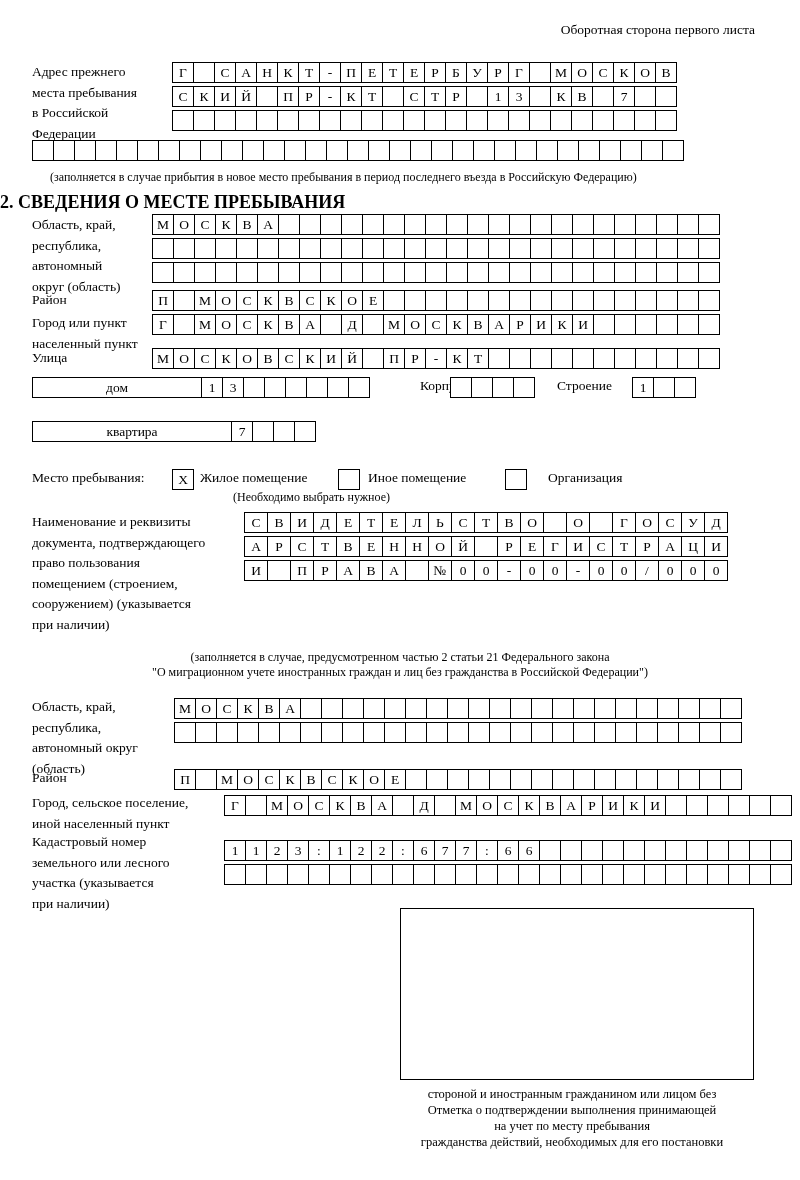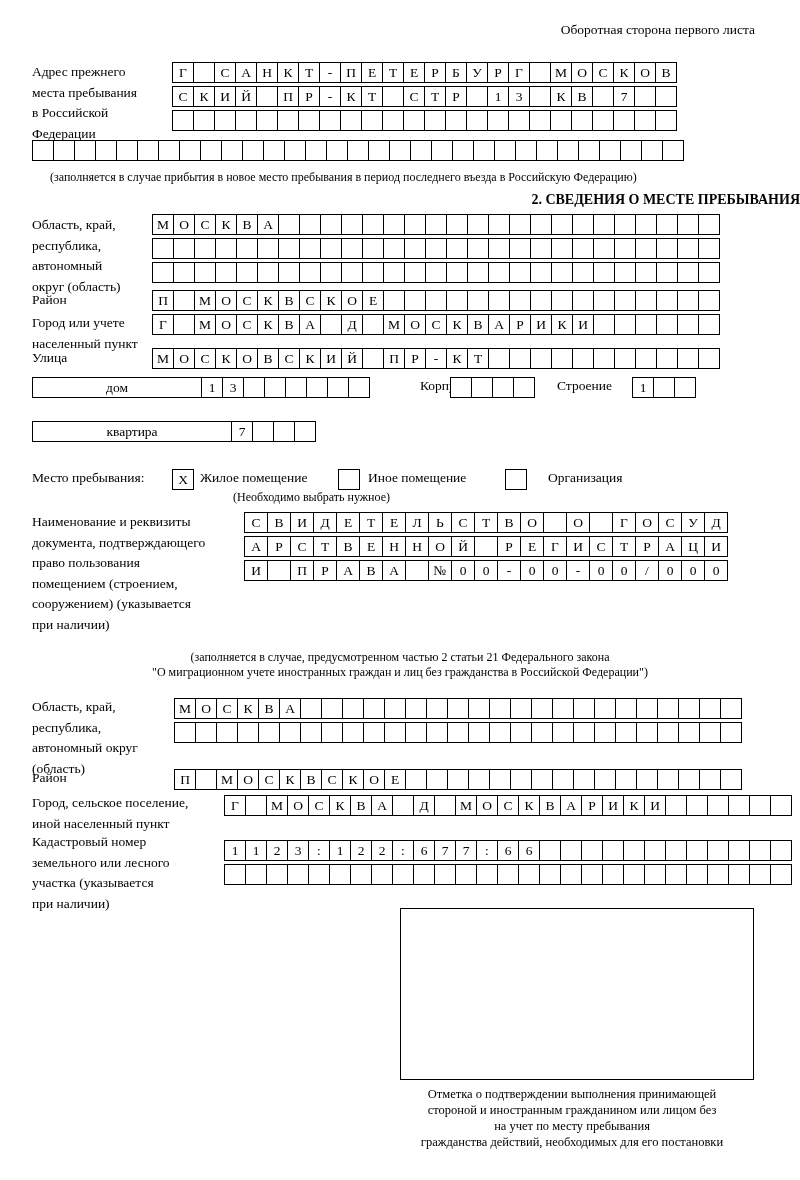--- a/index.html
+++ b/index.html
@@ -51,23 +51,23 @@
     height: 21px;
     font-size: 13.5px;
     line-height: 19px;
     text-align: center;
   }
   .note {
     font-size: 12px;
     line-height: 15px;
   }
   .section-title {
-    font-size: 14px;
+    font-size: 18px;
     font-weight: bold;
-    text-align: right;
+    text-align: left;
   }
   .big-box {
     position: absolute;
     border: 1px solid #000;
     box-sizing: border-box;
   }
   .footnote {
     position: absolute;
     font-size: 12.5px;
     line-height: 16px;
@@ -329,21 +329,21 @@
       <div class="cell"></div>
       <div class="cell"></div>
       <div class="cell"></div>
       <div class="cell"></div>
       <div class="cell"></div>
       <div class="cell"></div>
       <div class="cell"></div>
     </div>
 
   <div class="label-block" style="left:32px; top:313px;">
-    <div>Город или учете</div>
+    <div>Город или пункт</div>
     <div>населенный пункт</div>
   </div>
   <div class="row" id="s2-city" style="left:152px; top:314px;">
       <div class="cell">Г</div>
       <div class="cell"></div>
       <div class="cell">М</div>
       <div class="cell">О</div>
       <div class="cell">С</div>
       <div class="cell">К</div>
       <div class="cell">В</div>
@@ -716,19 +716,19 @@
       <div class="cell"></div>
       <div class="cell"></div>
       <div class="cell"></div>
       <div class="cell"></div>
       <div class="cell"></div>
       <div class="cell"></div>
     </div>
 
   <div class="big-box" style="left:400px; top:908px; width:354px; height:172px;"></div>
   <div class="footnote" style="left:382px; top:1086px;">
+    <div>стороной и иностранным гражданином или лицом без</div>
     <div>Отметка о подтверждении выполнения принимающей</div>
-    <div>стороной и иностранным гражданином или лицом без</div>
     <div>на учет по месту пребывания</div>
     <div>гражданства действий, необходимых для его постановки</div>
   </div>
 
 </div>
 
 </body></html>

